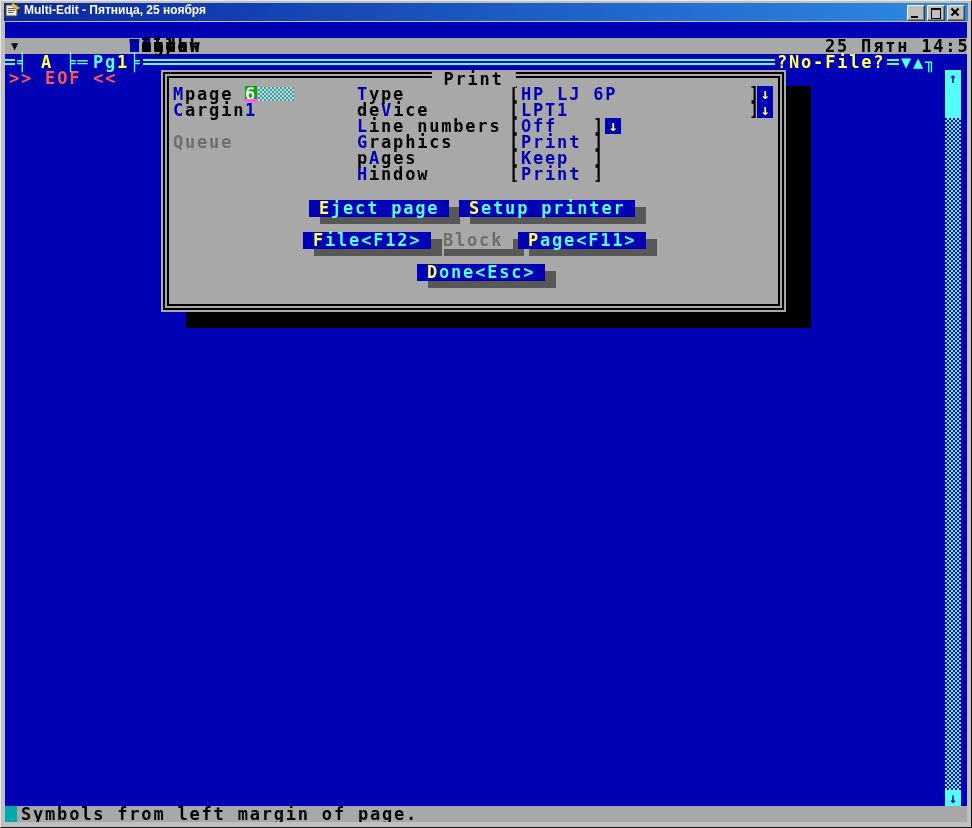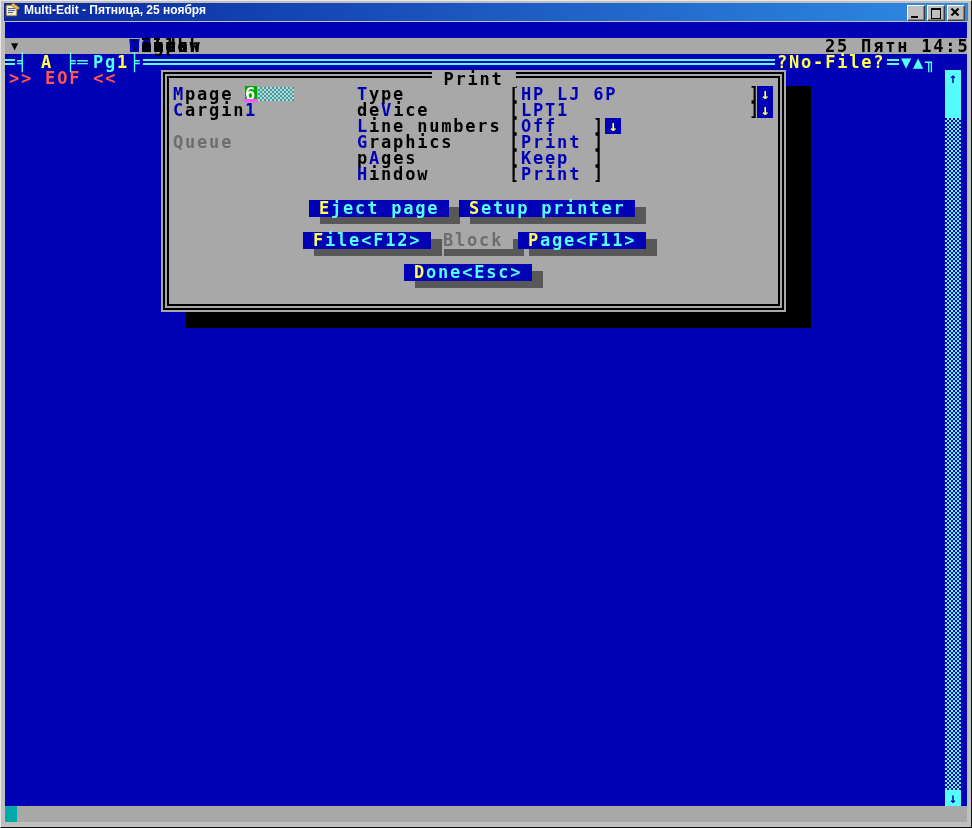--- a/index.html
+++ b/index.html
@@ -191,28 +191,29 @@
         <span class="blk" style="left:348px">[</span>
         <span class="val" style="left:360px">Print</span>
         <span class="blk" style="left:432px">]</span>
       </div>
 
       <div class="btn" style="left:148px;top:130px"><span class="hot">E</span><span>ject page</span></div>
       <div class="btn" style="left:298px;top:130px"><span class="hot">S</span><span>etup printer</span></div>
       <div class="btn" style="left:142px;top:162px"><span class="hot">F</span><span>ile&lt;F12&gt;</span></div>
       <div class="btn disabled" style="left:272px;top:162px"><span class="hot">B</span><span>lock</span></div>
       <div class="btn" style="left:357px;top:162px"><span class="hot">P</span><span>age&lt;F11&gt;</span></div>
-      <div class="btn" style="left:243px;top:194px"><span class="hot">D</span><span>one&lt;Esc&gt;</span></div>
+      <div class="btn" style="left:256px;top:194px"><span class="hot">D</span><span>one&lt;Esc&gt;</span></div>
     </div>
 
     <div class="vscroll">
       <div class="sb sb-btn" style="top:0">↑</div>
       <div class="sb sb-thumb"></div>
       <div class="sb sb-track"></div>
       <div class="sb sb-btn sb-down">↓</div>
     </div>
 
     <div class="row gray" style="top:784px">
       <div class="tealblock"></div>
+      <span style="left:16px">Symbols from left margin of page.</span>
     </div>
 
   </div>
 </div>
 
 </body></html>

